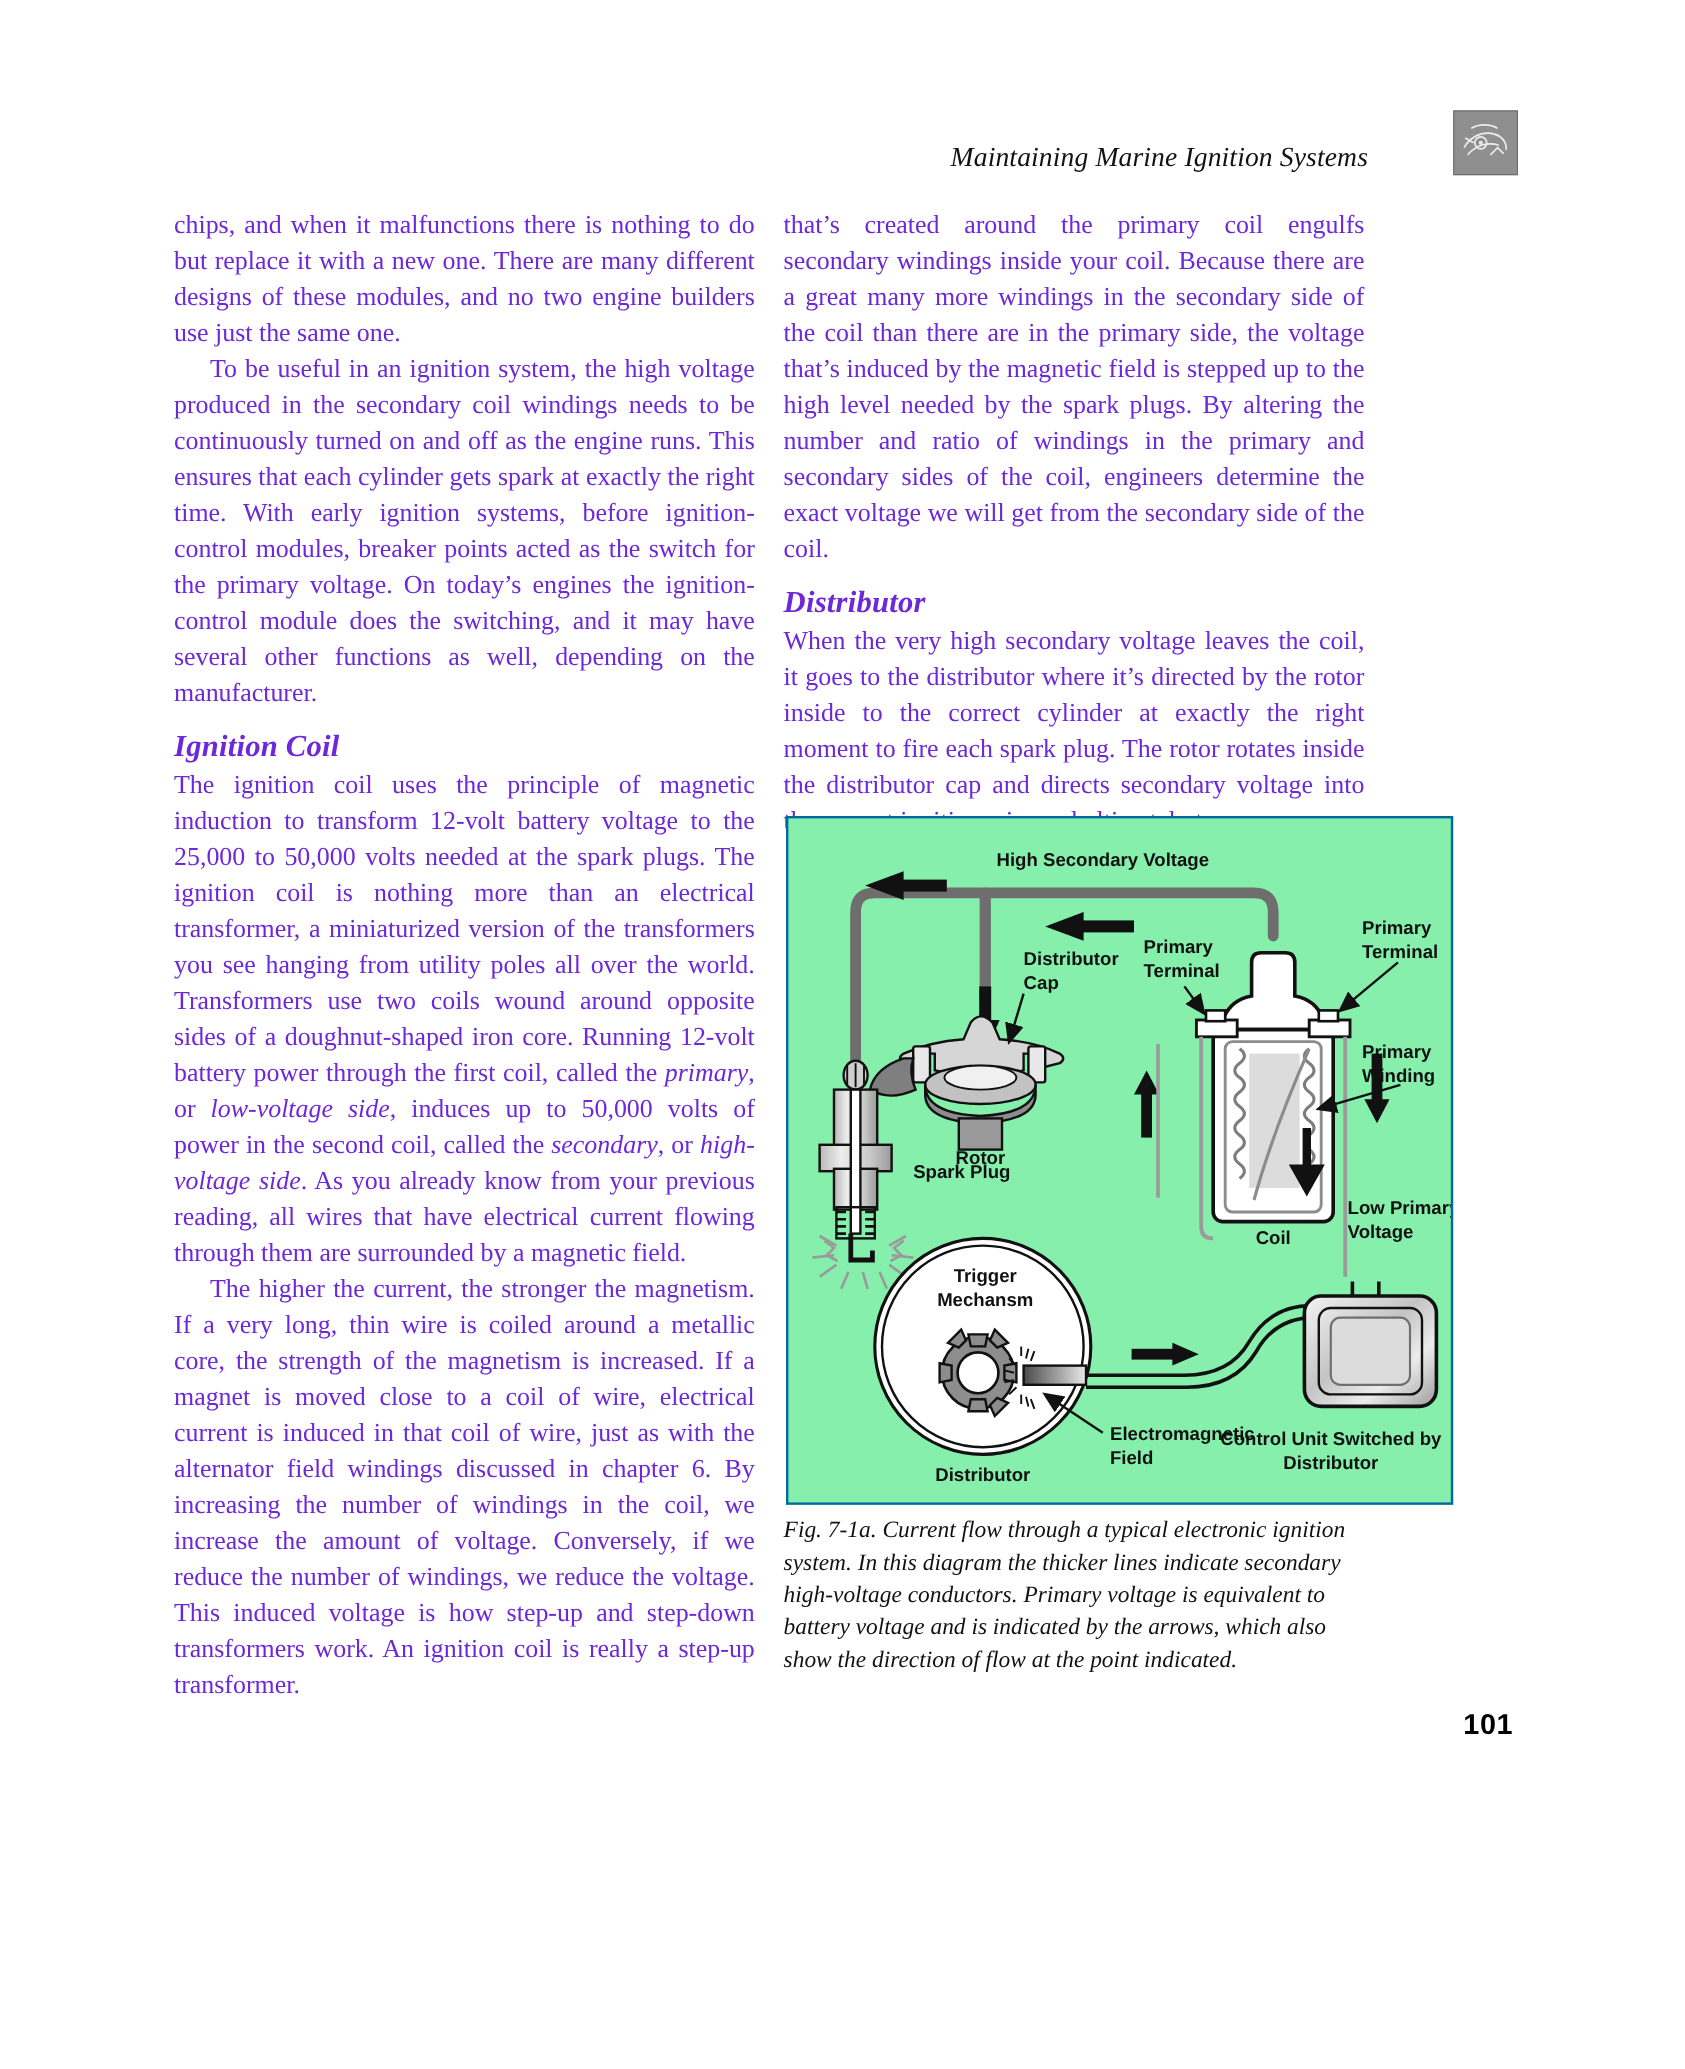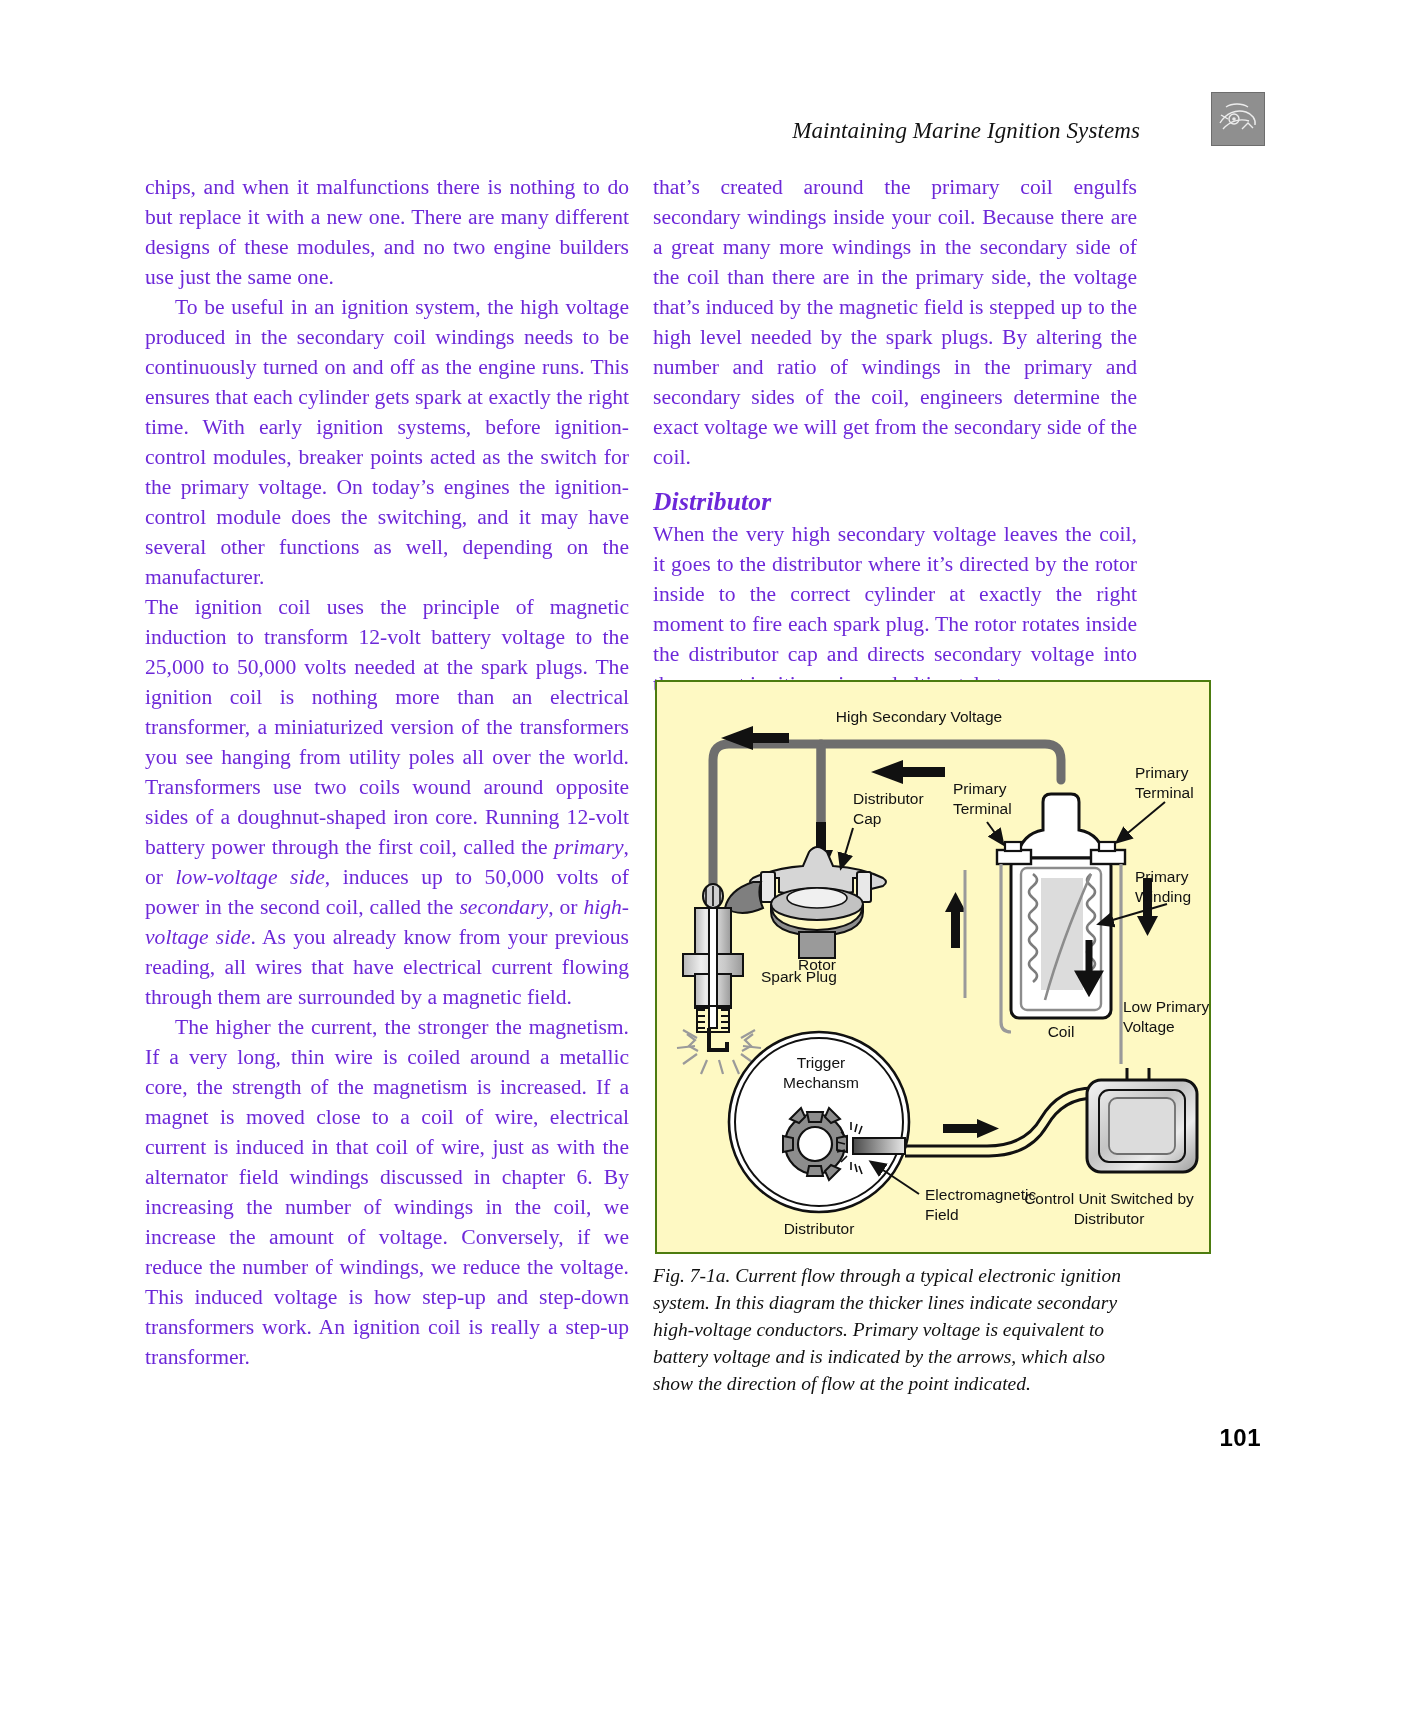--- a/index.html
+++ b/index.html
@@ -75,23 +75,24 @@
   }
   .col em { font-style: italic; }
 
   
   .figure-box {
     position: absolute;
     left: 655px;
     top: 680px;
     width: 556px;
     height: 574px;
-    border: 2px solid #4d7c0f;
-    background: #fef9c3;
+    border: 2px solid #0369a1;
+    background: #86efac;
     box-sizing: border-box;
+    font-weight: bold;
   }
   .figcaption {
     position: absolute;
     left: 653px;
     top: 1262px;
     width: 484px;
     font-size: 19.5px;
     line-height: 27px;
     font-style: italic;
     text-align: left;
@@ -139,20 +140,21 @@
         <circle cx="22" cy="26" r="1.8"></circle>
       </g>
     </svg>
   </div>
 
   <div class="col left">
     <div>
         <p><span>chips, and when it malfunctions there is nothing to do but replace it with a new one. There are many different designs of these modules, and no two engine builders use just the same one.</span></p>
         <p class="indent"><span>To be useful in an ignition system, the high voltage produced in the secondary coil windings needs to be continuously turned on and off as the engine runs. This ensures that each cylinder gets spark at exactly the right time. With early ignition systems, before ignition-control modules, breaker points acted as the switch for the primary voltage. On today’s engines the ignition-control module does the switching, and it may have several other functions as well, depending on the manufacturer.</span></p>
       </div>
+    <h2>Ignition Coil</h2>
     <div>
         <p><span>The ignition coil uses the principle of magnetic induction to transform 12-volt battery voltage to the 25,000 to 50,000 volts needed at the spark plugs. The ignition coil is nothing more than an electrical transformer, a miniaturized version of the transformers you see hanging from utility poles all over the world. Transformers use two coils wound around opposite sides of a doughnut-shaped iron core. Running 12-volt battery power through the first coil, called the </span><em>primary</em><span>, or </span><em>low-voltage side</em><span>, induces up to 50,000 volts of power in the second coil, called the </span><em>secondary</em><span>, or </span><em>high-voltage side</em><span>. As you already know from your previous reading, all wires that have electrical current flowing through them are surrounded by a magnetic field.</span></p>
         <p class="indent"><span>The higher the current, the stronger the magnetism. If a very long, thin wire is coiled around a metallic core, the strength of the magnetism is increased. If a magnet is moved close to a coil of wire, electrical current is induced in that coil of wire, just as with the alternator field windings discussed in chapter 6. By increasing the number of windings in the coil, we increase the amount of voltage. Conversely, if we reduce the number of windings, we reduce the voltage. This induced voltage is how step-up and step-down transformers work. An ignition coil is really a step-up transformer.</span></p>
       </div>
   </div>
 
   <div class="col right">
     <div>
         <p><span>that’s created around the primary coil engulfs secondary windings inside your coil. Because there are a great many more windings in the secondary side of the coil than there are in the primary side, the voltage that’s induced by the magnetic field is stepped up to the high level needed by the spark plugs. By altering the number and ratio of windings in the primary and secondary sides of the coil, engineers determine the exact voltage we will get from the secondary side of the coil.</span></p>
       </div>

